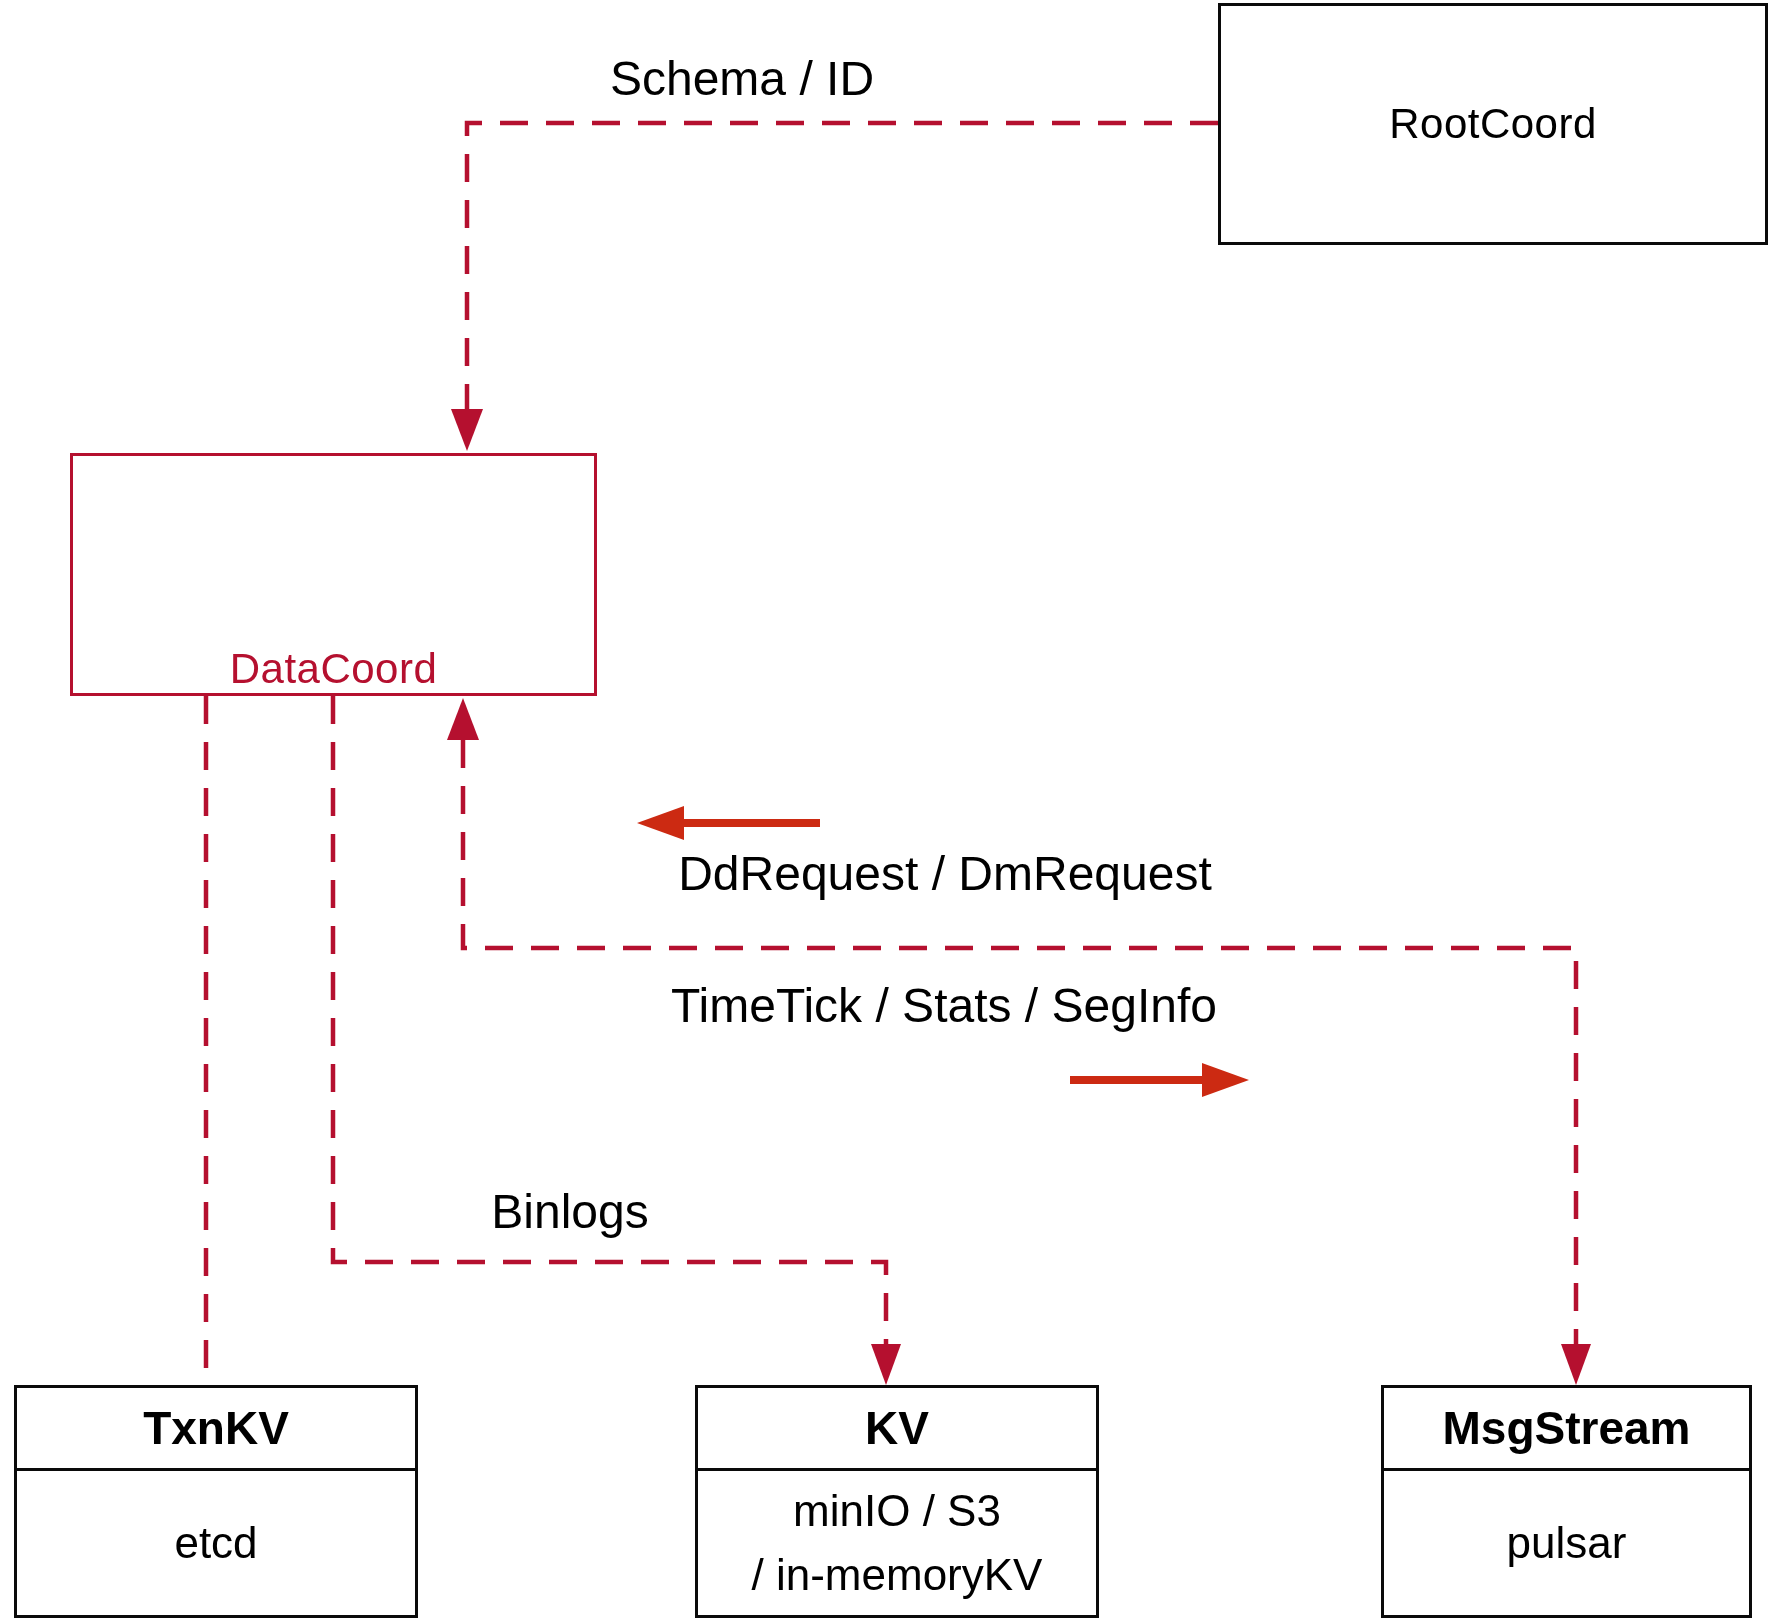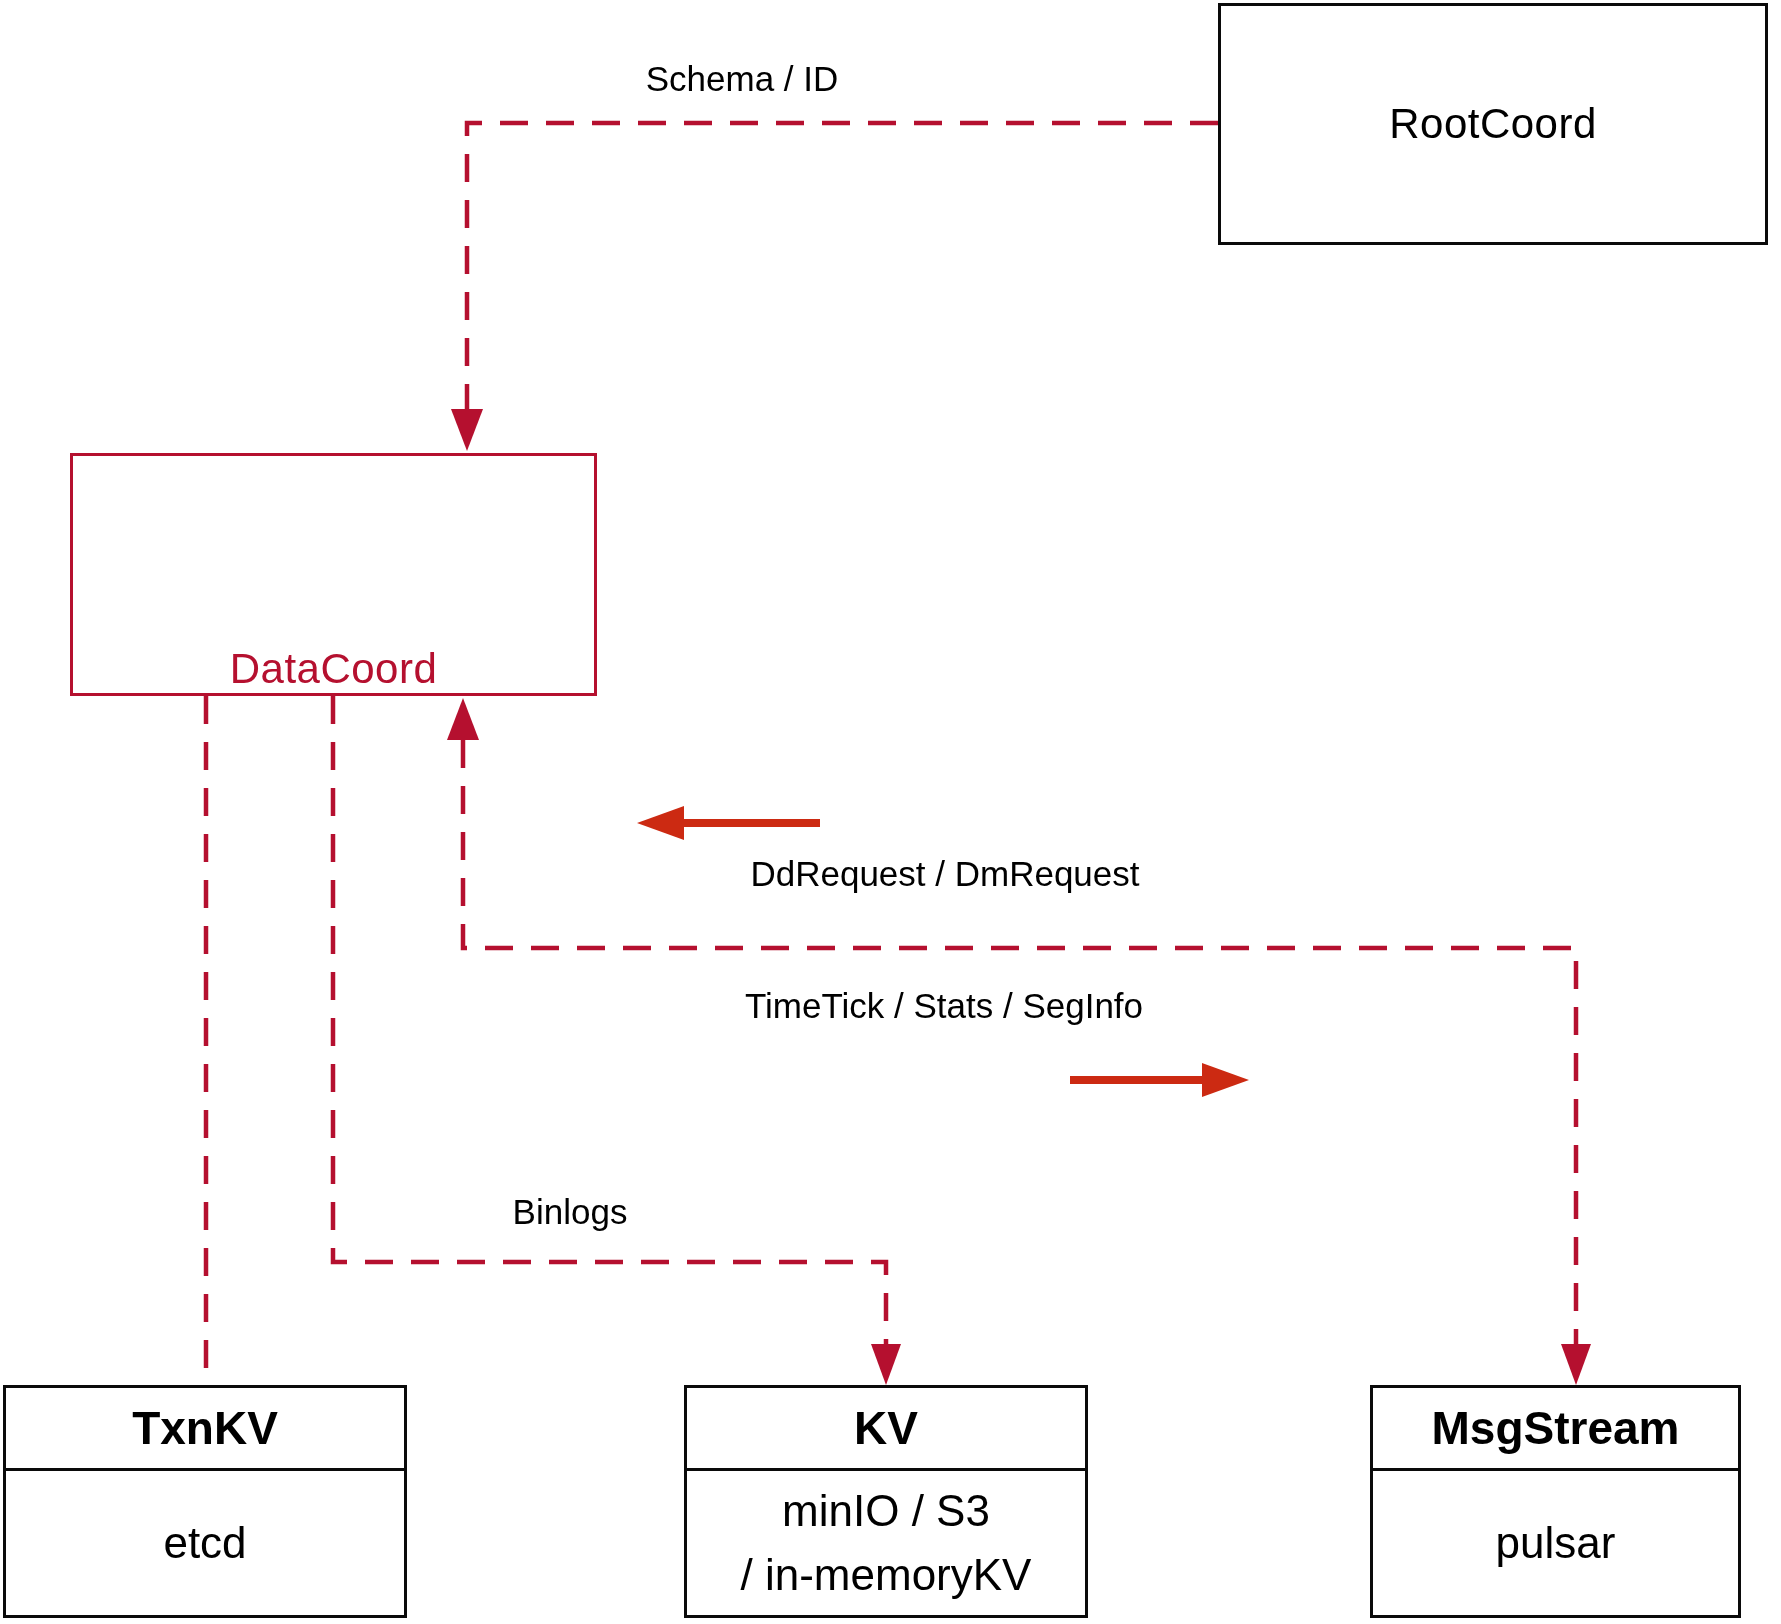--- a/index.html
+++ b/index.html
@@ -20,36 +20,36 @@
     display:flex;align-items:center;justify-content:center;
   }
   .node.plain{border:3px solid var(--box-border);}
   .node-title{font-size:42px;letter-spacing:0.5px;}
   #rootcoord{left:1218px;top:3px;width:550px;height:242px;}
   #datacoord{left:70px;top:453px;width:527px;height:243px;border:3px solid var(--connector);align-items:flex-end;}
   #datacoord .node-title{color:var(--connector);}
   .record{
     position:absolute;box-sizing:border-box;border:3px solid var(--box-border);
     background:var(--bg);top:1385px;width:404px;height:233px;
-    display:flex;flex-direction:column;
+    display:flex;flex-direction:column;margin-left:11px;
   }
   #txnkv{left:3px;}
   #kv{left:684px;}
   #msgstream{left:1370px;width:371px;}
   .record-header{
     box-sizing:border-box;height:83px;border-bottom:3px solid var(--box-border);
     display:flex;align-items:center;justify-content:center;
     font-weight:bold;font-size:46px;
   }
   .record-body{
     flex:1;display:flex;flex-direction:column;align-items:center;justify-content:center;
     font-size:44px;line-height:64px;text-align:center;
   }
   .edge-label{
-    position:absolute;font-size:35px;line-height:56px;text-align:center;white-space:nowrap;
+    position:absolute;font-size:48px;line-height:56px;text-align:center;white-space:nowrap;
   }
   #label-schema{left:442px;top:51px;width:600px;}
   #label-dd{left:595px;top:846px;width:700px;}
   #label-tt{left:594px;top:978px;width:700px;}
   #label-binlogs{left:420px;top:1184px;width:300px;}
 </style>
 </head>
 <body>
 
 <div class="canvas">

